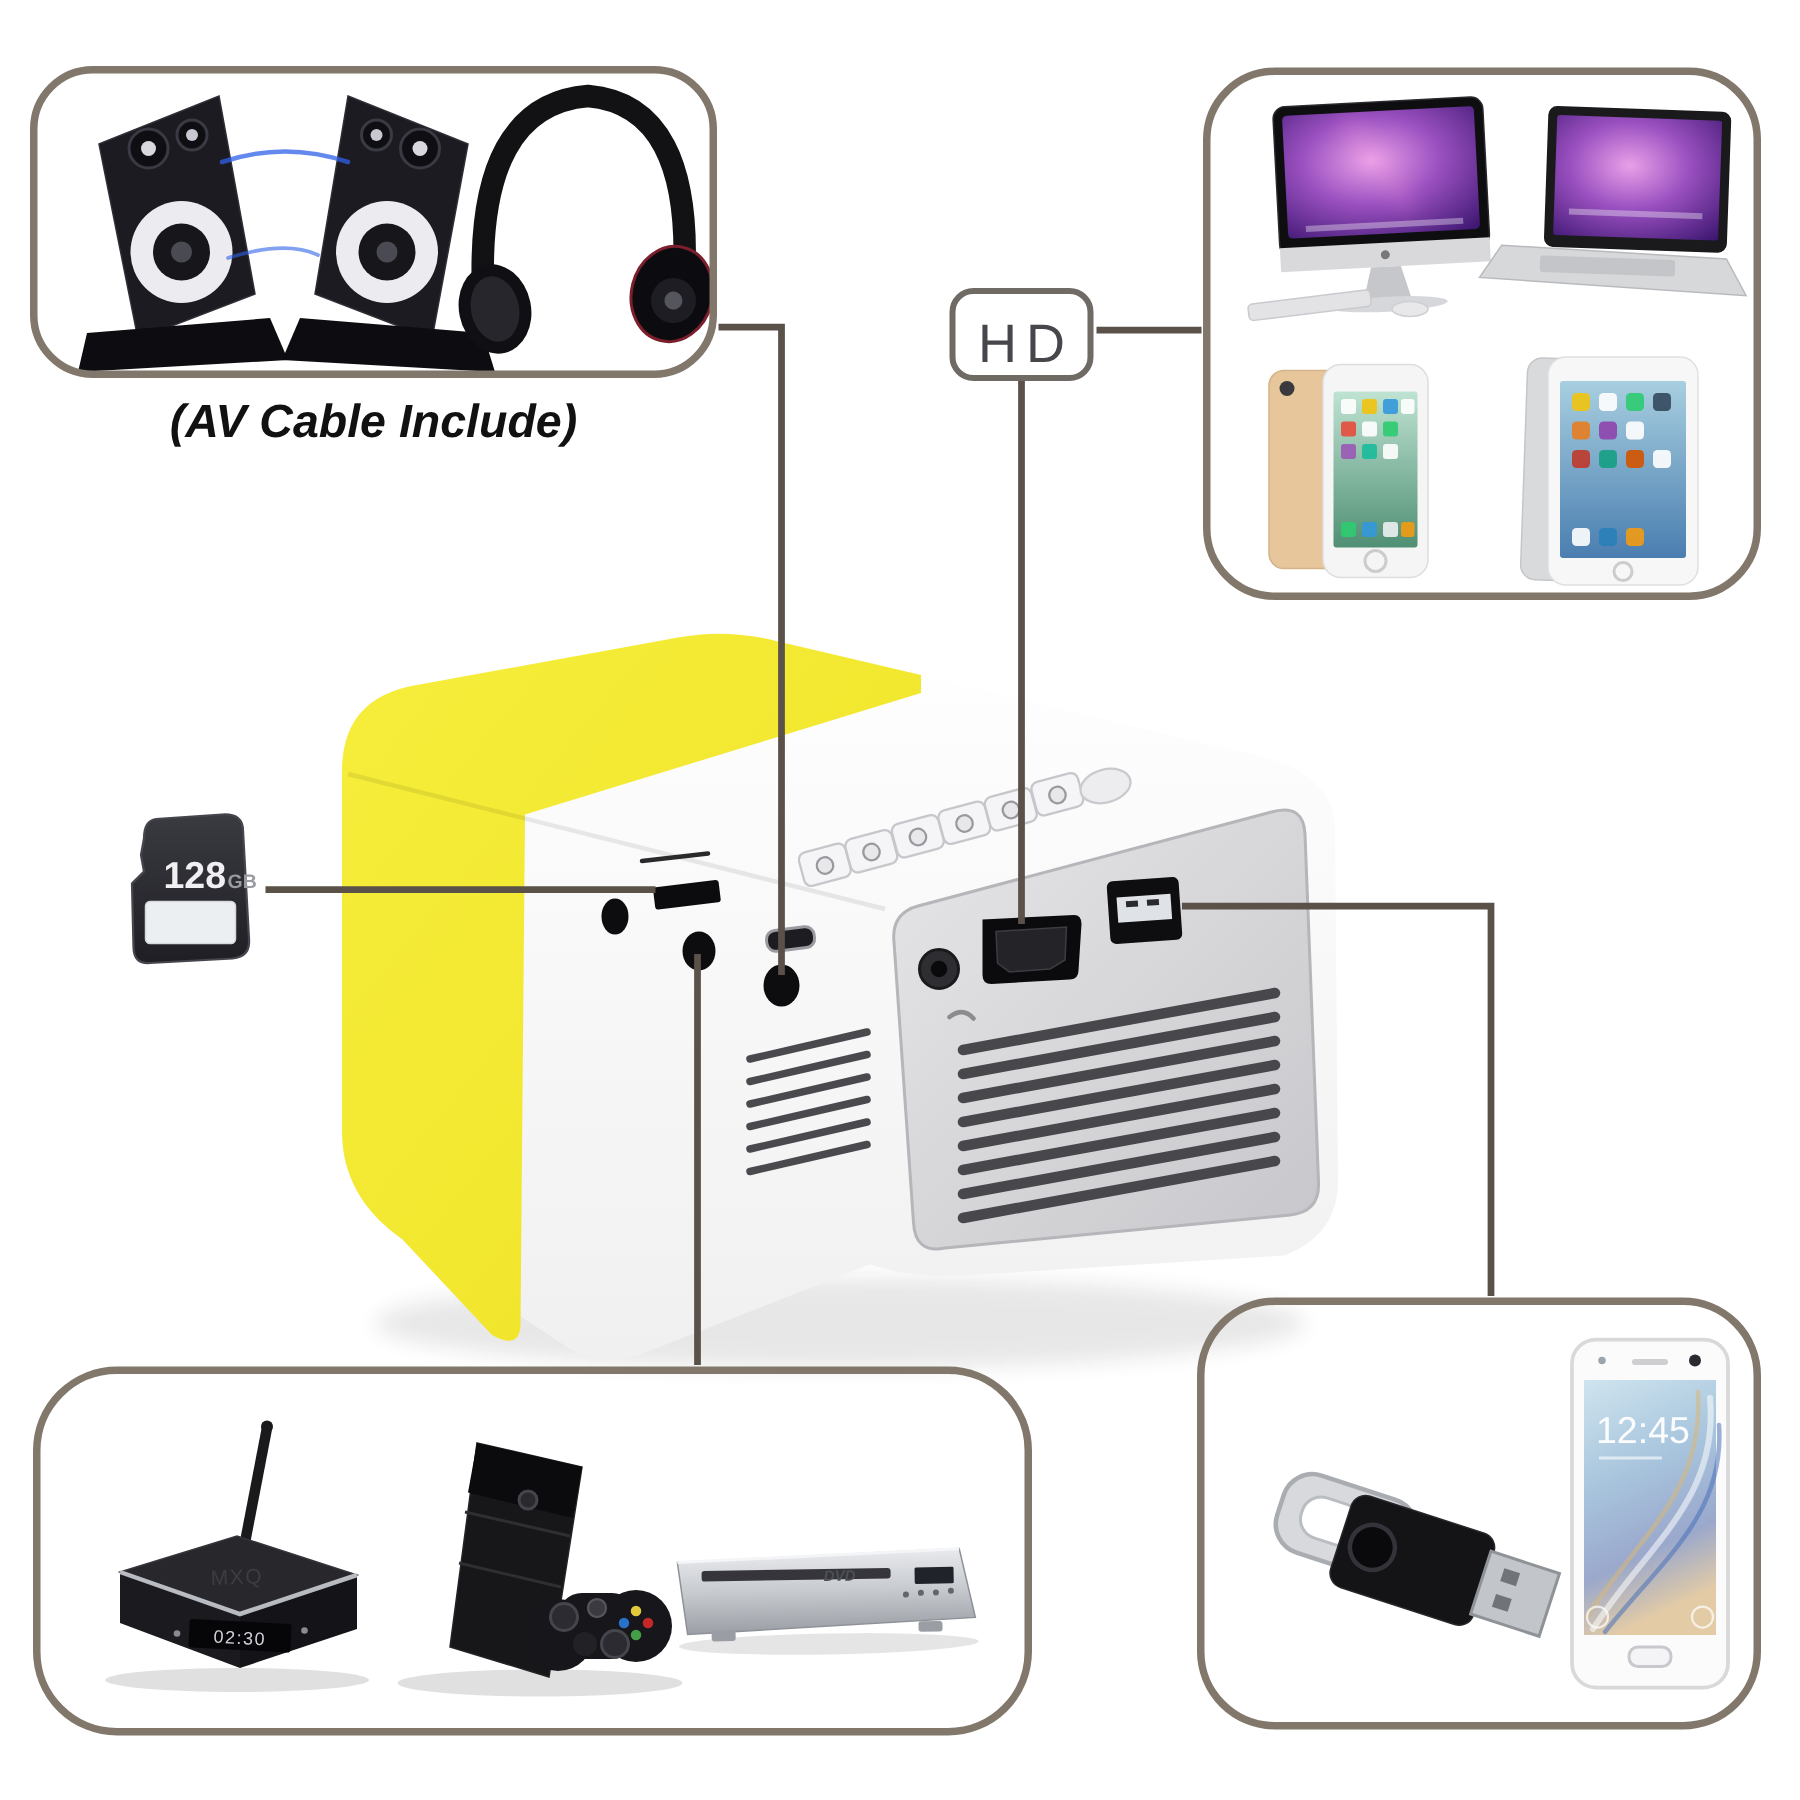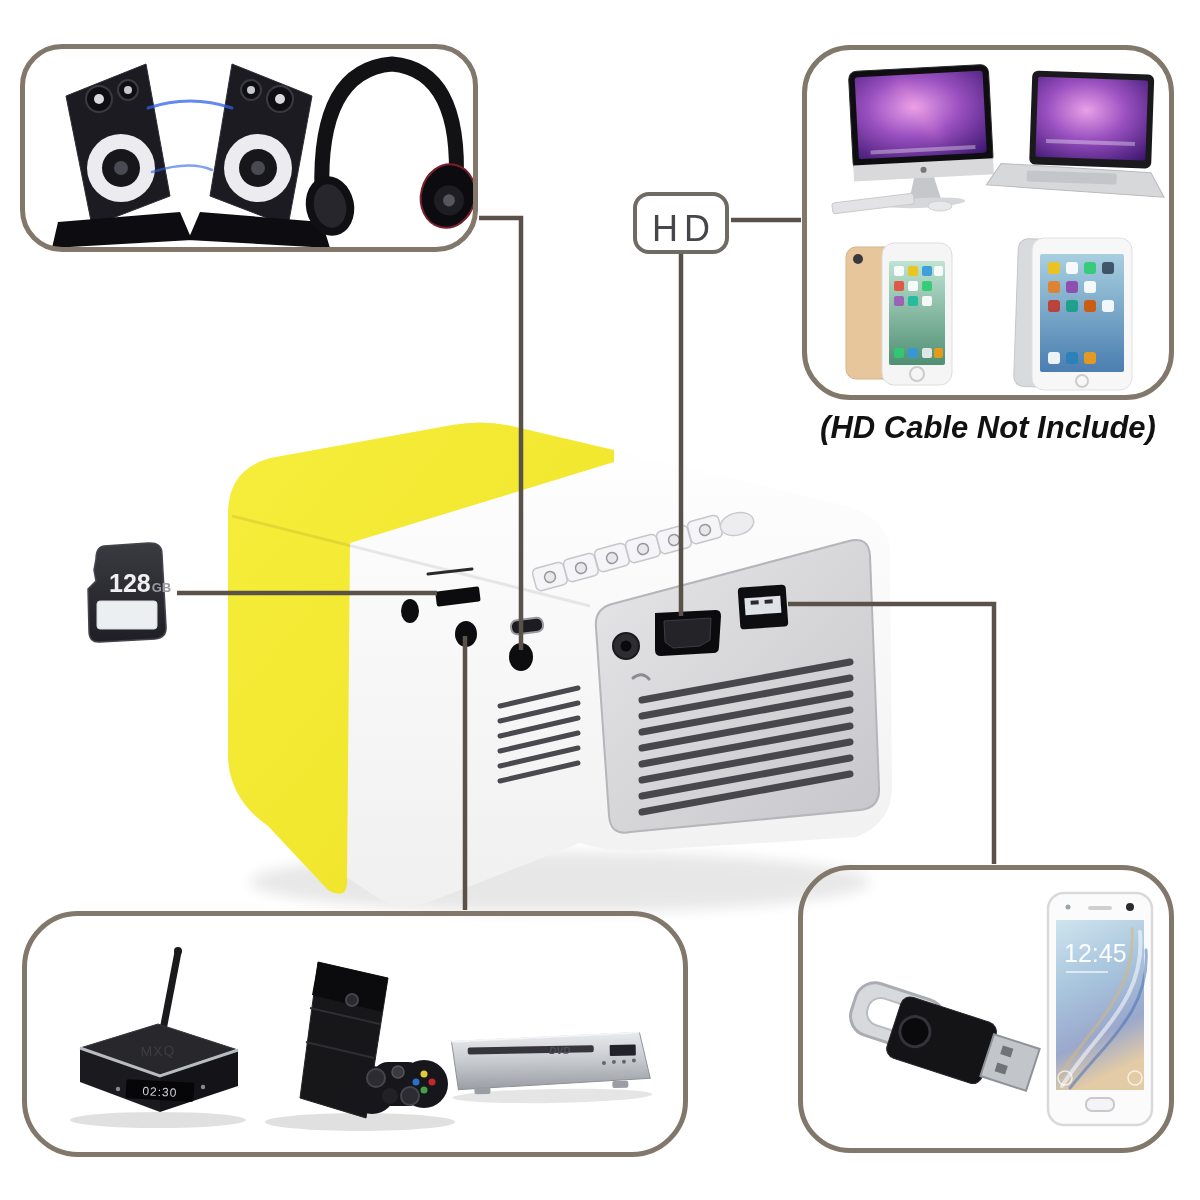--- a/index.html
+++ b/index.html
@@ -376,15 +376,15 @@
 
 <div class="box" style="left:20px;top:44px;width:458px;height:208px;border-radius:42px;"></div>
 <div class="box" style="left:802px;top:45px;width:372px;height:355px;border-radius:48px;"></div>
 <div class="box" style="left:22px;top:911px;width:666px;height:246px;border-radius:56px;"></div>
 <div class="box" style="left:798px;top:865px;width:376px;height:288px;border-radius:52px;"></div>
 
 <div id="hd-badge">
   <span>HD</span>
 </div>
 
-<div class="caption" style="left:798px;top:410px;width:380px;">(HD Cable Not Include)</div>
+<div class="caption" style="left:20px;top:263px;width:458px;">(AV Cable Include)</div>
 
 </div>
 
 </body></html>

